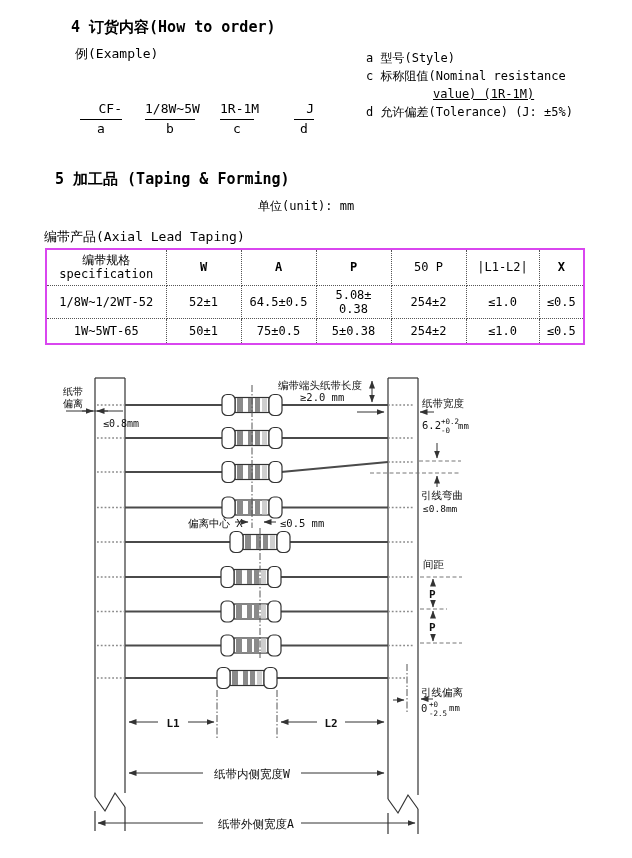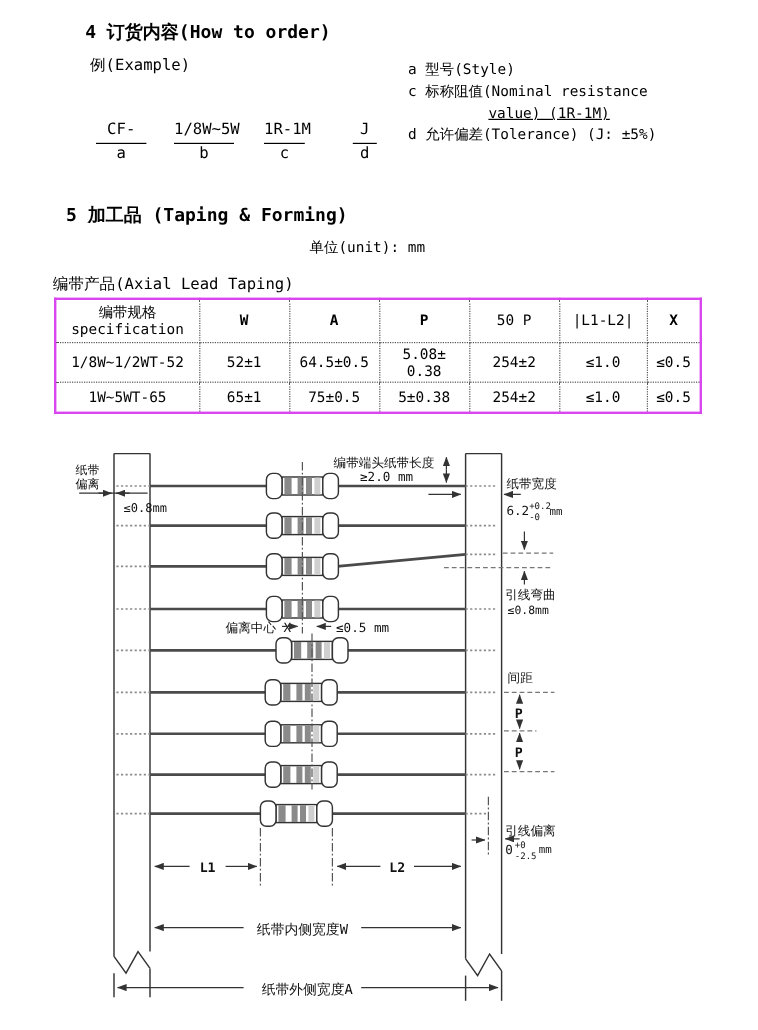--- a/index.html
+++ b/index.html
@@ -1,26 +1,26 @@
 <!DOCTYPE html>
 <html><head>
 <meta charset="utf-8">
 <style>
   html,body{margin:0;padding:0;background:#fff;}
   body{width:632px;height:858px;position:relative;overflow:hidden;
        font-family:"DejaVu Sans Mono","Liberation Mono",monospace;color:#000;}
   .abs{position:absolute;}
   .h-title{font-weight:bold;font-size:15px;white-space:nowrap;}
   .sub{font-size:13px;white-space:nowrap;text-align:right;}
-  .legend{position:absolute;left:340px;top:49px;font-size:12px;line-height:18px;white-space:nowrap;}
+  .legend{position:absolute;left:366px;top:49px;font-size:12px;line-height:18px;white-space:nowrap;}
   .legend .indent{padding-left:67px;text-decoration:underline;}
   
   .exg{position:absolute;top:101px;}
   .exg .t{font-size:13px;height:18px;white-space:nowrap;}
-  .exg .t.tc{text-align:center;}
+  .exg .t.tc{text-align:right;}
   .exg .letter{border-top:1px solid #000;text-align:center;font-size:13px;padding-top:1px;}
   
   .spec-table{position:absolute;left:45px;top:248px;border-collapse:collapse;table-layout:fixed;
               border:2px solid #d946ef;font-size:12px;line-height:14px;}
   .spec-table th,.spec-table td{border:1px dotted #555;text-align:center;vertical-align:middle;
               padding:1px 2px;font-weight:normal;overflow:hidden;}
   .spec-table th.b{font-weight:bold;}
   .spec-table tr.hdr{height:36px;}
   .spec-table tr.r1{height:33px;}
   .spec-table tr.r2{height:26px;}
@@ -88,21 +88,21 @@
     <td>1/8W~1/2WT-52</td>
     <td>52±1</td>
     <td>64.5±0.5</td>
     <td>5.08± 0.38</td>
     <td>254±2</td>
     <td>≤1.0</td>
     <td>≤0.5</td>
   </tr>
   <tr class="r2">
     <td>1W~5WT-65</td>
-    <td>65±1</td>
+    <td>50±1</td>
     <td>75±0.5</td>
     <td>5±0.38</td>
     <td>254±2</td>
     <td>≤1.0</td>
     <td>≤0.5</td>
   </tr>
 </tbody>
   </table>
 
 <svg class="diagram" viewBox="60 365 512 492" xmlns="http://www.w3.org/2000/svg">

